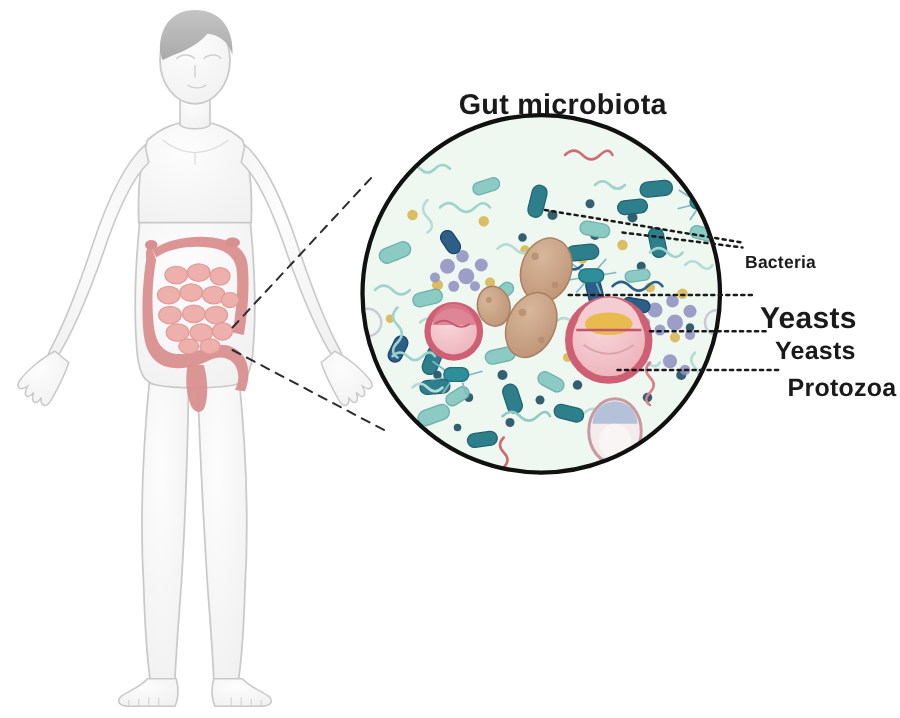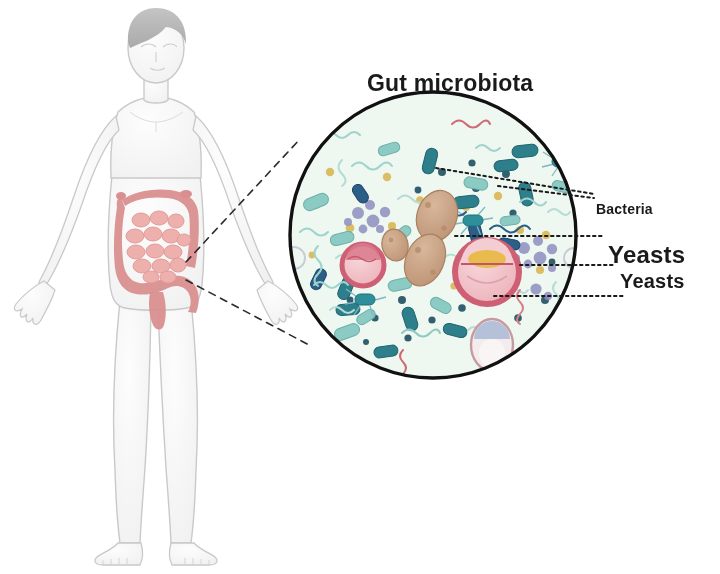--- a/index.html
+++ b/index.html
@@ -367,13 +367,14 @@
       <path d="M520 265 L616 265"></path>
       <path d="M494 296 L626 296"></path>
     </g>
   </svg>
 
   <div class="lbl" id="title">Gut microbiota</div>
 
   <div class="lbl" id="lab-bacteria">Bacteria</div>
   <div class="lbl" id="lab-yeasts">Yeasts</div>
   <div class="lbl" id="lab-virus">Yeasts</div>
+  <div class="lbl" id="lab-protozoa">Protozoa</div>
 </div>
 
 </body></html>

